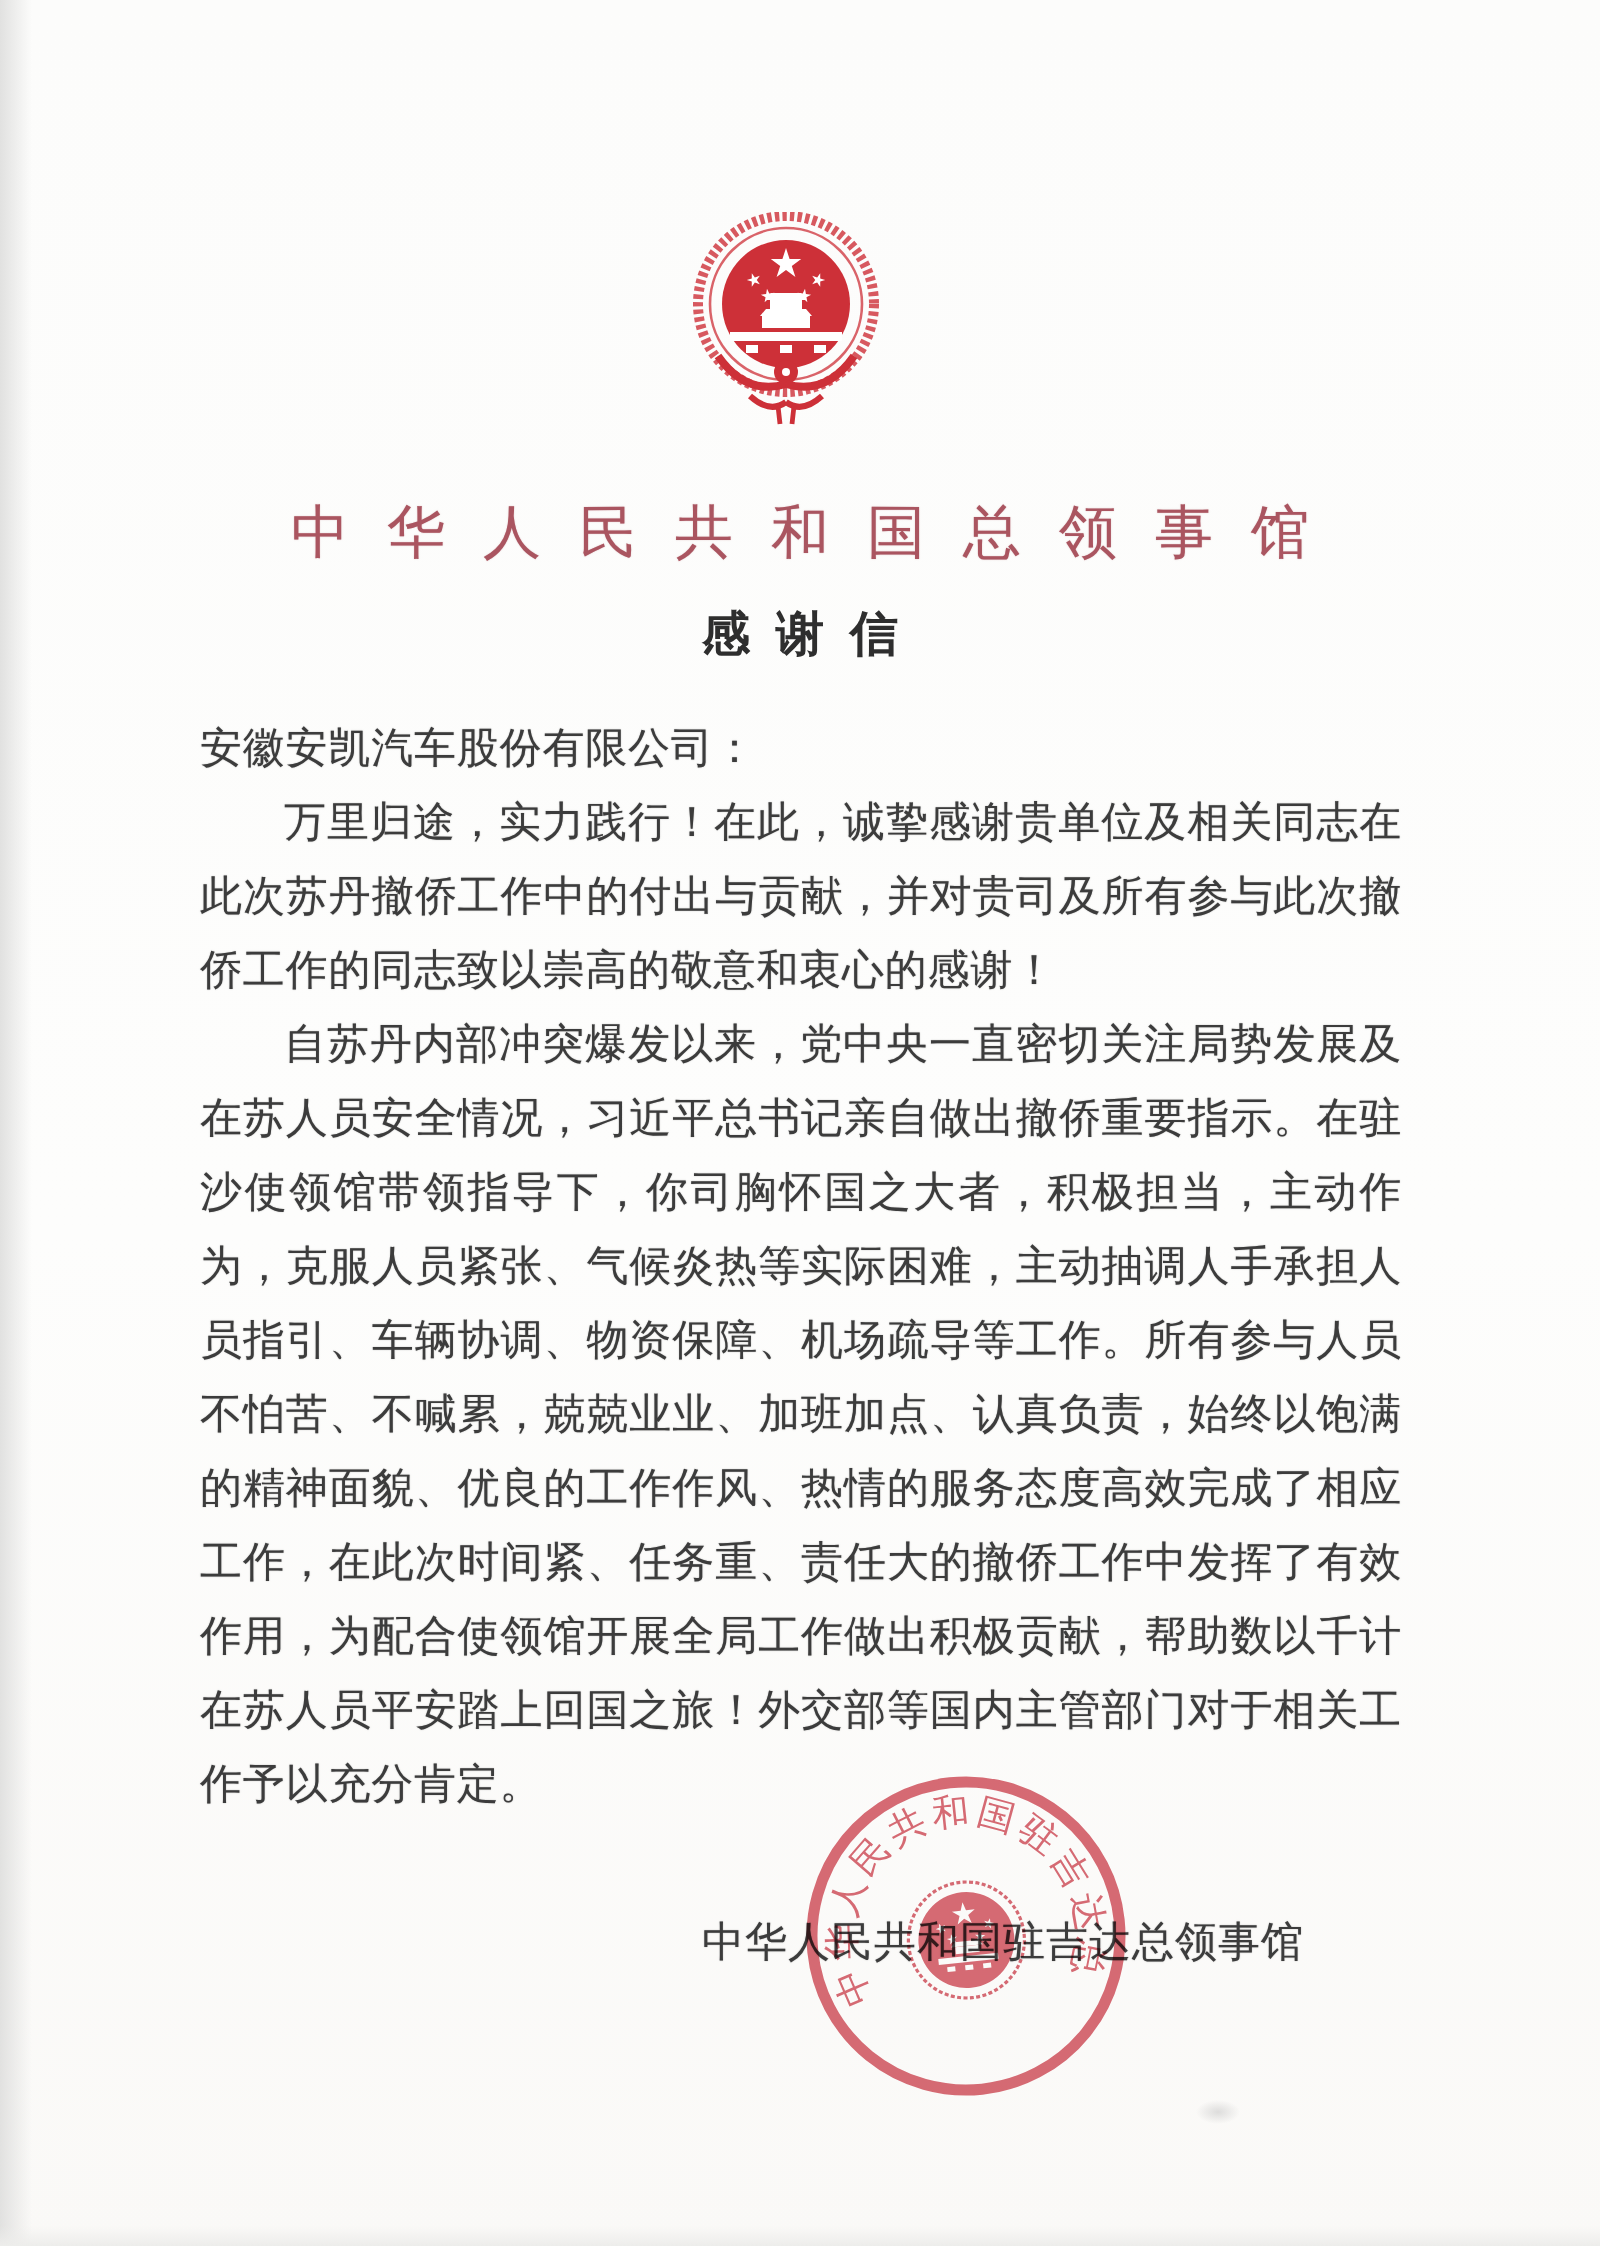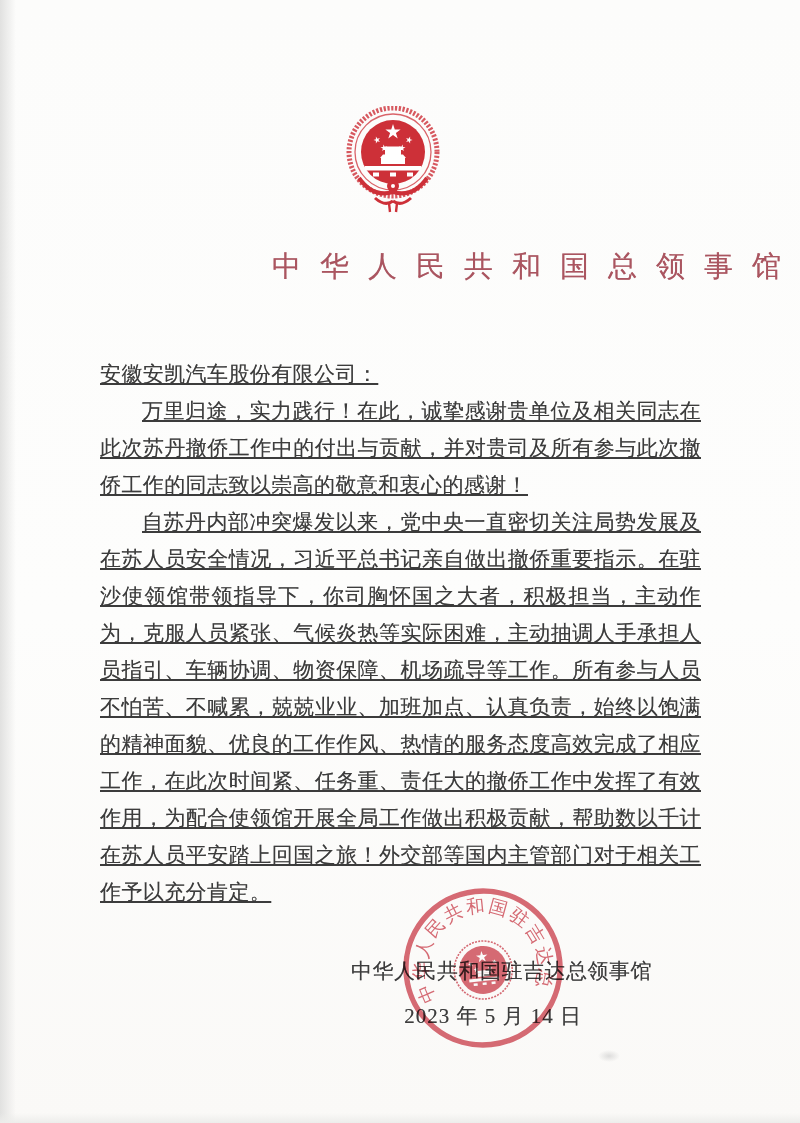--- a/index.html
+++ b/index.html
@@ -26,37 +26,36 @@
     background: radial-gradient(closest-side, rgba(185,185,185,.45), rgba(185,185,185,0));
   }
   .emblem {
     position: absolute; left: 345px; top: 106px;
     width: 96px; height: 112px; color: #cd3038;
   }
   .emblem svg { width: 100%; height: 100%; display: block; }
   .letterhead {
     position: absolute; top: 247px; left: 0; width: 100%;
     box-sizing: border-box; padding-left: 19px;
-    text-align: right; color: #aa5560;
+    text-align: center; color: #aa5560;
     font-size: 29px; letter-spacing: 19px; white-space: nowrap;
     text-shadow: 0 0 .6px rgba(170,85,96,.5);
   }
   .doc-title {
     position: absolute; top: 301px; left: 0; width: 100%;
     box-sizing: border-box; padding-left: 13px;
     text-align: center; color: #2e2e2e;
     font-family: "Liberation Sans", "DejaVu Sans", sans-serif;
     font-weight: 700; font-size: 24px; letter-spacing: 13px;
   }
   .body-text {
     position: absolute; left: 100px; top: 356px; width: 601px;
     font-size: 21px; line-height: 37px; letter-spacing: .4px;
     color: #3c3c3c; text-align: justify; text-justify: inter-ideograph;
     text-shadow: 0 0 .6px rgba(70,70,70,.55);
-    text-decoration: underline;
   }
   .salutation { margin: 0; }
   .para { margin: 0; text-indent: 2em; }
   .signature {
     position: absolute; top: 957px; left: 0; width: 652px;
     text-align: right; font-size: 21px; letter-spacing: .5px;
     color: #3c3c3c; text-shadow: 0 0 .6px rgba(70,70,70,.55);
     white-space: nowrap;
   }
   .date {
@@ -116,30 +115,30 @@
       <path d="M14 72 Q28 92 48 86" fill="none" stroke="currentColor" stroke-width="4"></path>
       <path d="M82 72 Q68 92 48 86" fill="none" stroke="currentColor" stroke-width="4"></path>
       <path d="M30 92 Q40 101 48 95" fill="none" stroke="currentColor" stroke-width="3"></path>
       <path d="M66 92 Q56 101 48 95" fill="none" stroke="currentColor" stroke-width="3"></path>
       <path d="M44 97 L45 106 M52 97 L51 106" stroke="currentColor" stroke-width="2.4"></path>
     </svg>
   </div>
 
   <div class="letterhead">中华人民共和国总领事馆</div>
 
+  <div class="doc-title">感谢信</div>
 
   <div class="body-text">
     <p class="salutation">安徽安凯汽车股份有限公司：</p>
     <p class="para">万里归途，实力践行！在此，诚挚感谢贵单位及相关同志在此次苏丹撤侨工作中的付出与贡献，并对贵司及所有参与此次撤侨工作的同志致以崇高的敬意和衷心的感谢！</p>
     <p class="para">自苏丹内部冲突爆发以来，党中央一直密切关注局势发展及在苏人员安全情况，习近平总书记亲自做出撤侨重要指示。在驻沙使领馆带领指导下，你司胸怀国之大者，积极担当，主动作为，克服人员紧张、气候炎热等实际困难，主动抽调人手承担人员指引、车辆协调、物资保障、机场疏导等工作。所有参与人员不怕苦、不喊累，兢兢业业、加班加点、认真负责，始终以饱满的精神面貌、优良的工作作风、热情的服务态度高效完成了相应工作，在此次时间紧、任务重、责任大的撤侨工作中发挥了有效作用，为配合使领馆开展全局工作做出积极贡献，帮助数以千计在苏人员平安踏上回国之旅！外交部等国内主管部门对于相关工作予以充分肯定。</p>
   </div>
 
   <div class="signature">中华人民共和国驻吉达总领事馆</div>
 
-  <div class="date">2023 年 5 月 14 日</div>
 
   <div class="seal">
     <svg viewBox="0 0 168 168" xmlns="http://www.w3.org/2000/svg">
 
       <circle cx="84" cy="84" r="77" fill="none" stroke="currentColor" stroke-width="5.5"></circle>
 
       <path id="seal-ring-path" d="M35.5 112 A56 56 0 1 1 132.5 112" fill="none"></path>
       <text>
         <textPath href="#seal-ring-path" startOffset="2">中华人民共和国驻吉达总领事馆</textPath>
       </text>

